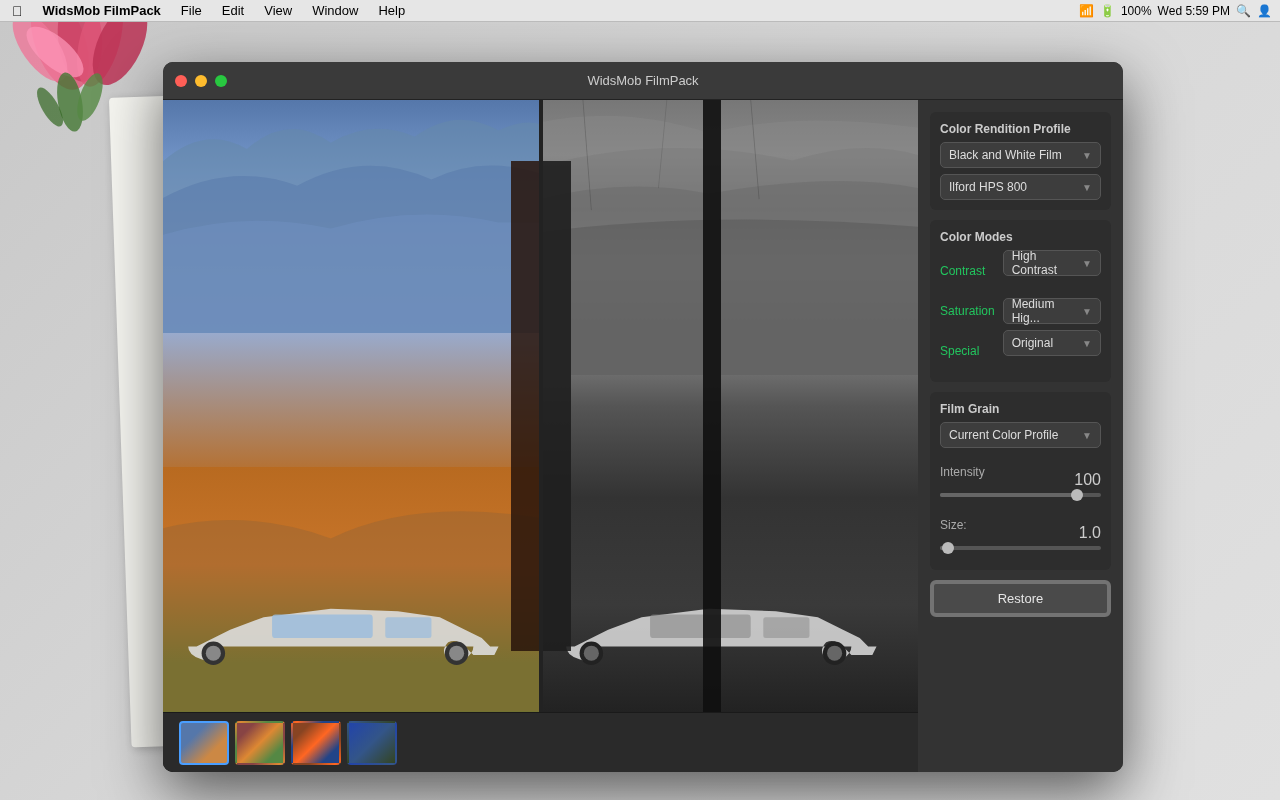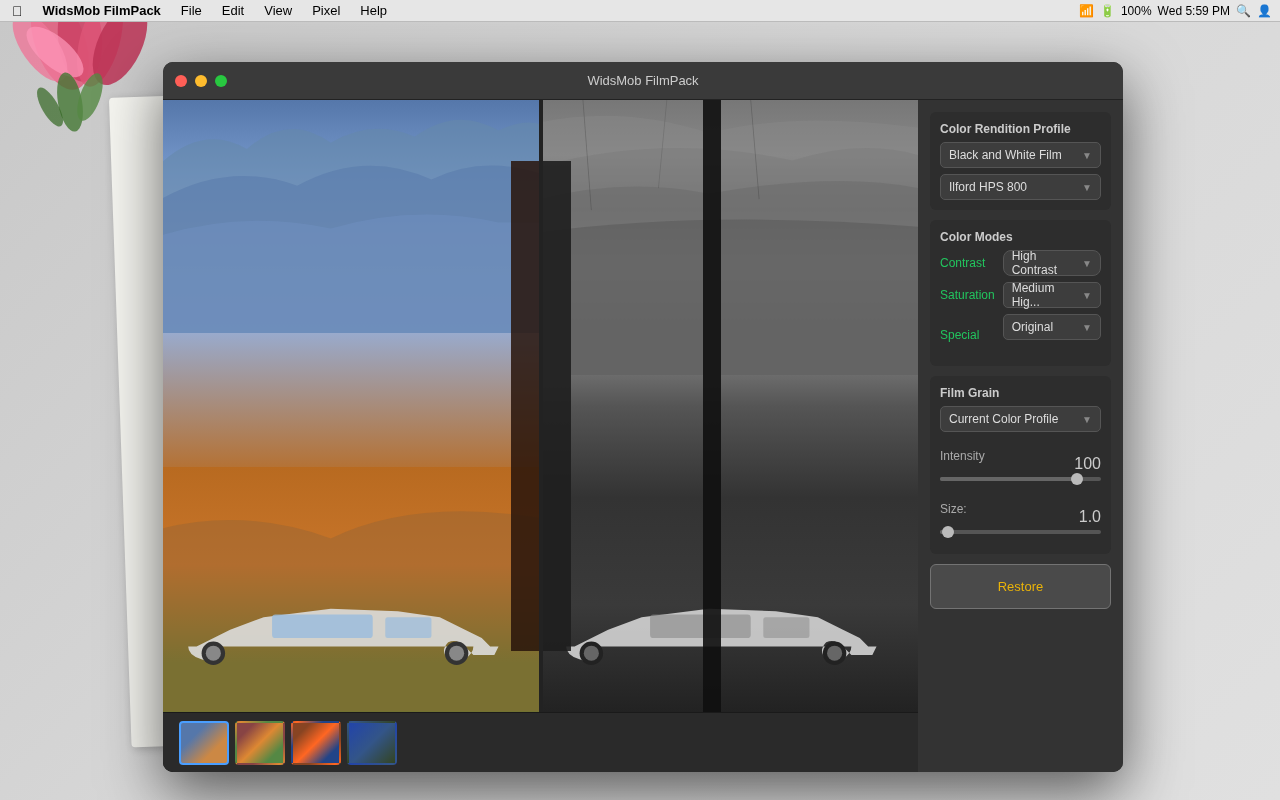--- a/index.html
+++ b/index.html
@@ -356,25 +356,25 @@
       width: 12px;
       height: 12px;
       background: #bbb;
       border-radius: 50%;
     }
 
     
     .restore-button {
       width: 100%;
       background: #4a4a4a;
-      border: 1px solid #737373;
+      border: 4px solid #737373;
       border-radius: 6px;
-      color: #eab308;
+      color: #e5e5e5;
       font-size: 13px;
-      padding: 14px;
+      padding: 7px;
       text-align: center;
       cursor: pointer;
     }
 
     
     .car-svg {
       position: absolute;
       bottom: 60px;
       width: 100%;
     }
@@ -434,21 +434,21 @@
 </head>
 <body>
 
 <div class="menubar">
   <div class="menubar-left">
     <span class="menu-item apple-logo"></span>
     <span class="menu-item menu-item-bold">WidsMob FilmPack</span>
     <span class="menu-item">File</span>
     <span class="menu-item">Edit</span>
     <span class="menu-item">View</span>
-    <span class="menu-item">Pixel</span>
+    <span class="menu-item">Window</span>
     <span class="menu-item">Help</span>
   </div>
   <div class="menubar-right">
     <span>📶</span>
     <span>🔋</span>
     <span>100%</span>
     <span>Wed 5:59 PM</span>
     <span>🔍</span>
     <span>👤</span>
   </div>
@@ -572,21 +572,21 @@
           <div class="dropdown">
             <span>Ilford HPS 800</span>
             <span class="dropdown-arrow">▼</span>
           </div>
         </div>
 
         <div class="control-section">
           <div class="section-label">Color Modes</div>
           <div class="modes-grid">
             <span class="mode-label">Contrast</span>
-            <div class="dropdown" style="margin-bottom:0;border-radius:8px;">
+            <div class="dropdown" style="margin-bottom:16px;">
               <span>High Contrast</span>
               <span class="dropdown-arrow">▼</span>
             </div>
             <span class="mode-label">Saturation</span>
             <div class="dropdown" style="margin-bottom:0;">
               <span>Medium Hig...</span>
               <span class="dropdown-arrow">▼</span>
             </div>
             <span class="mode-label">Special</span>
             <div class="dropdown" style="margin-bottom:16px;">

